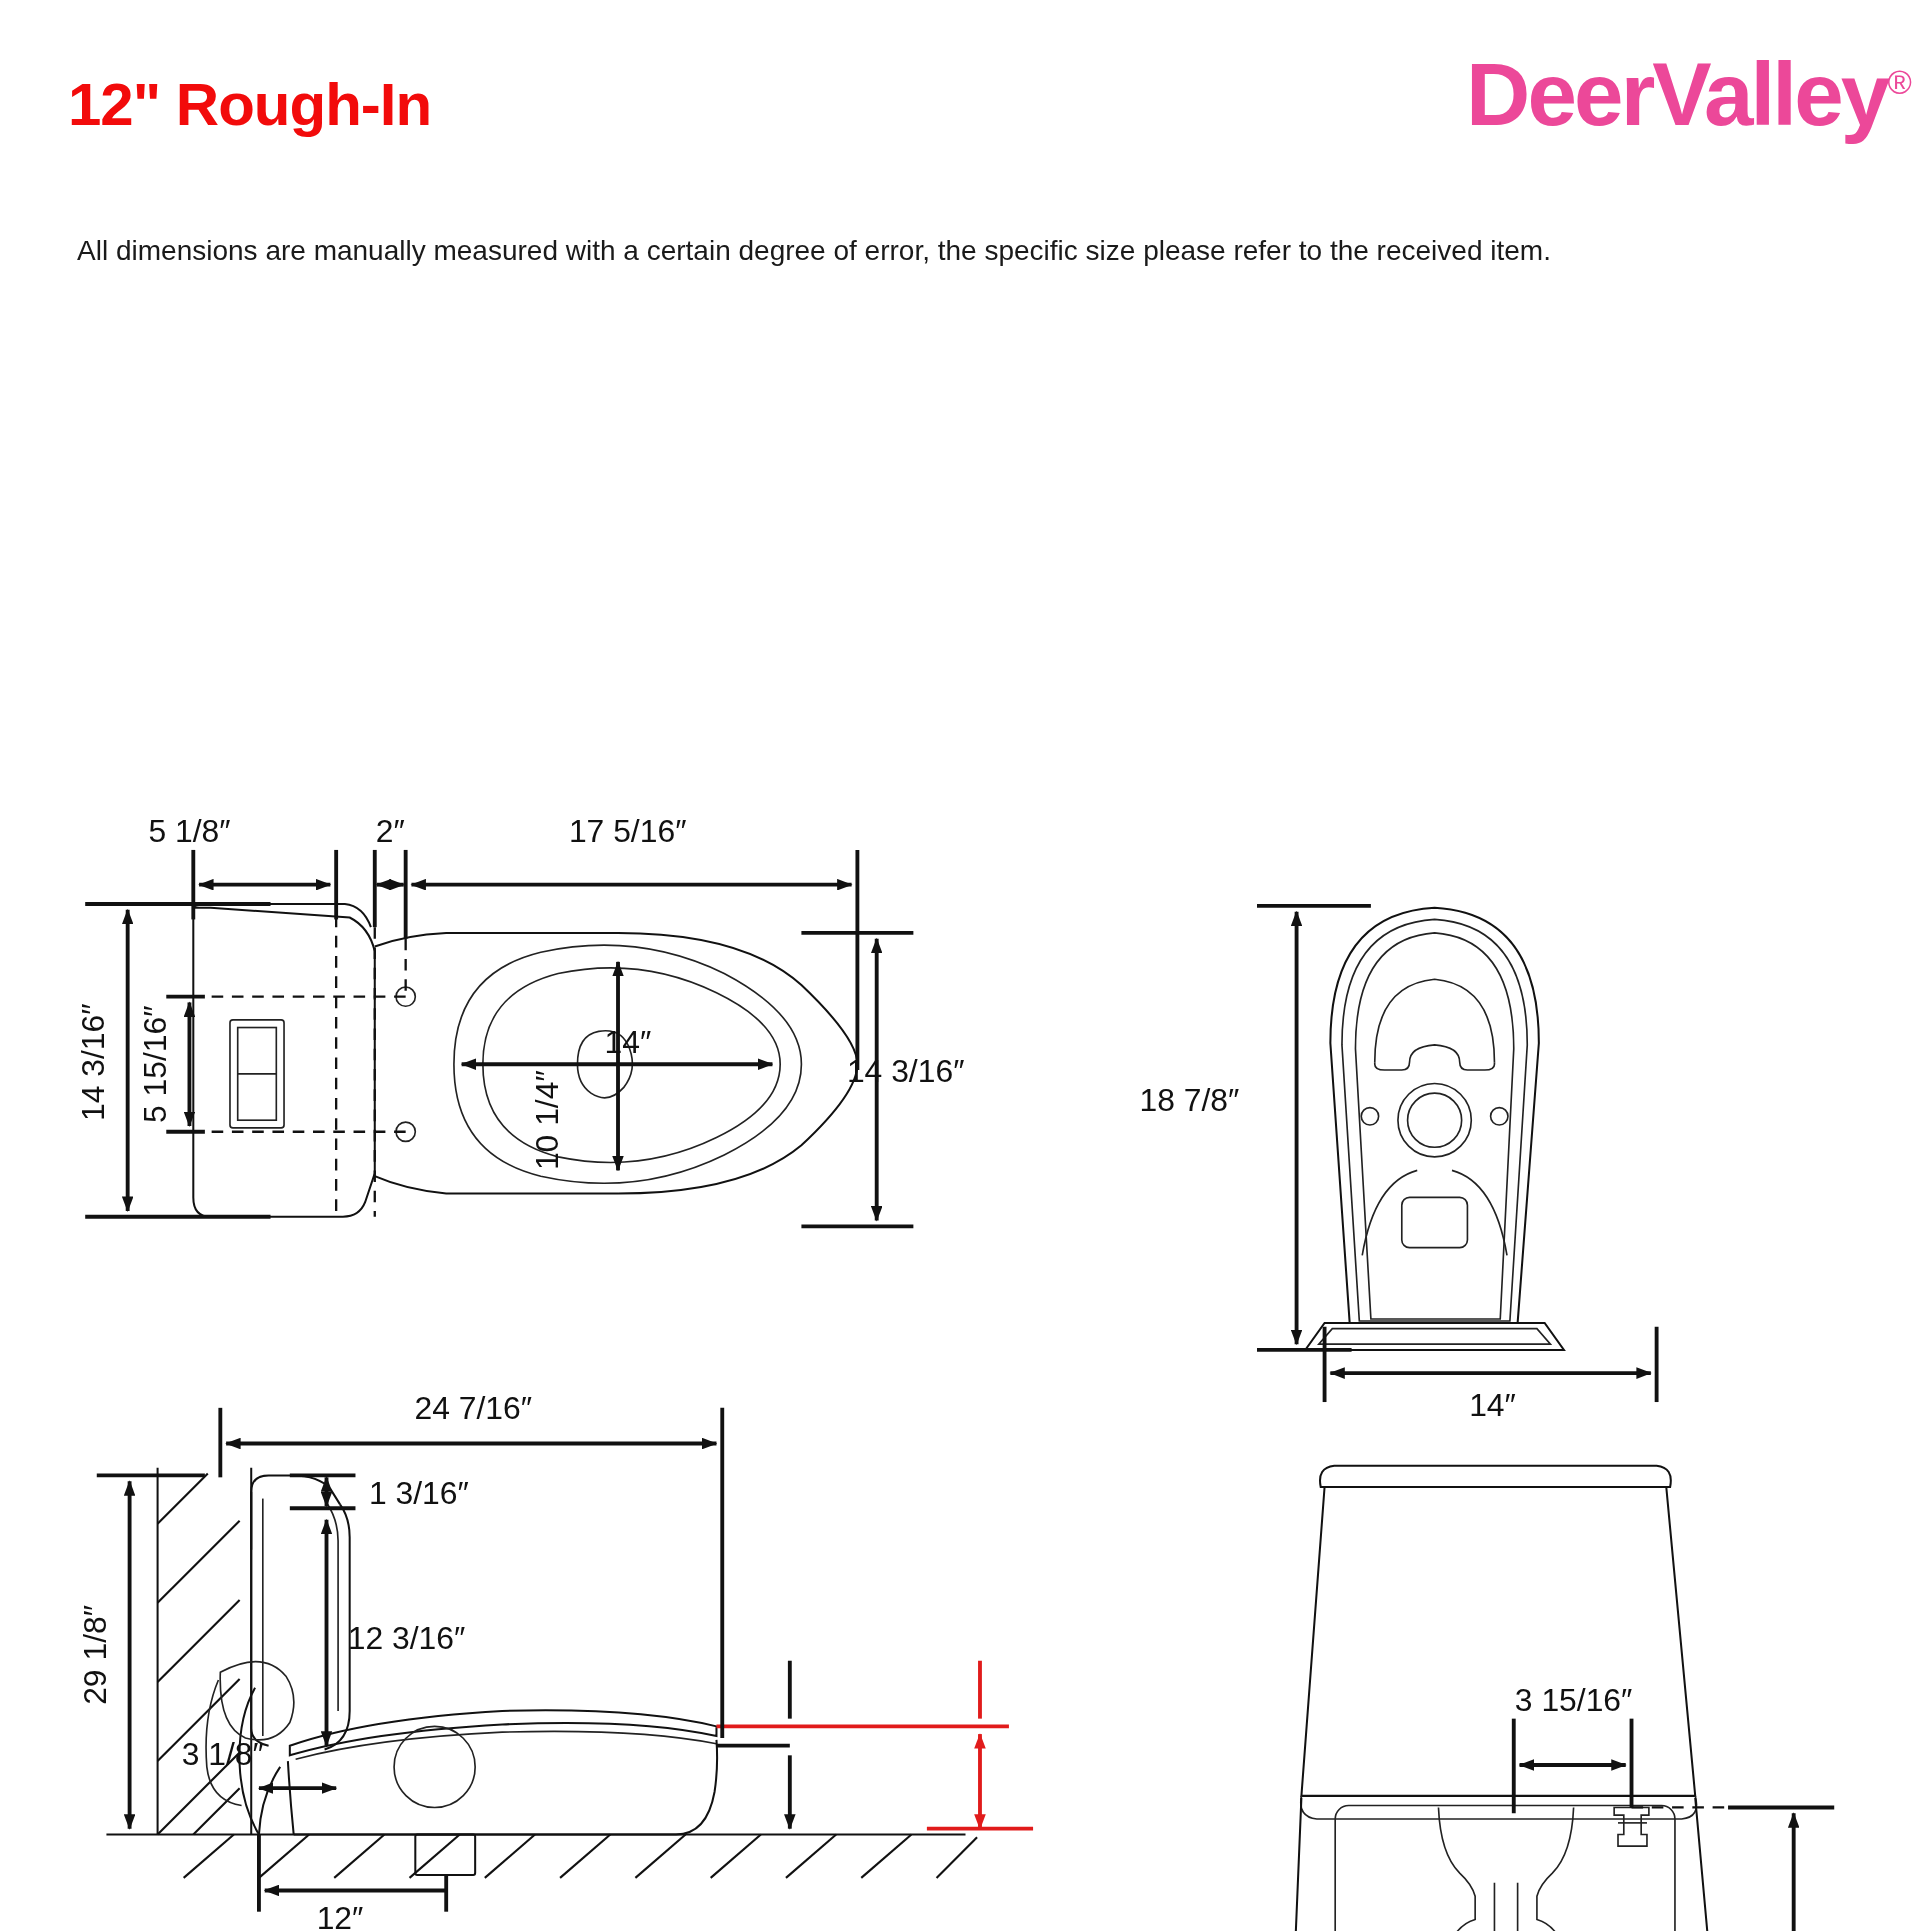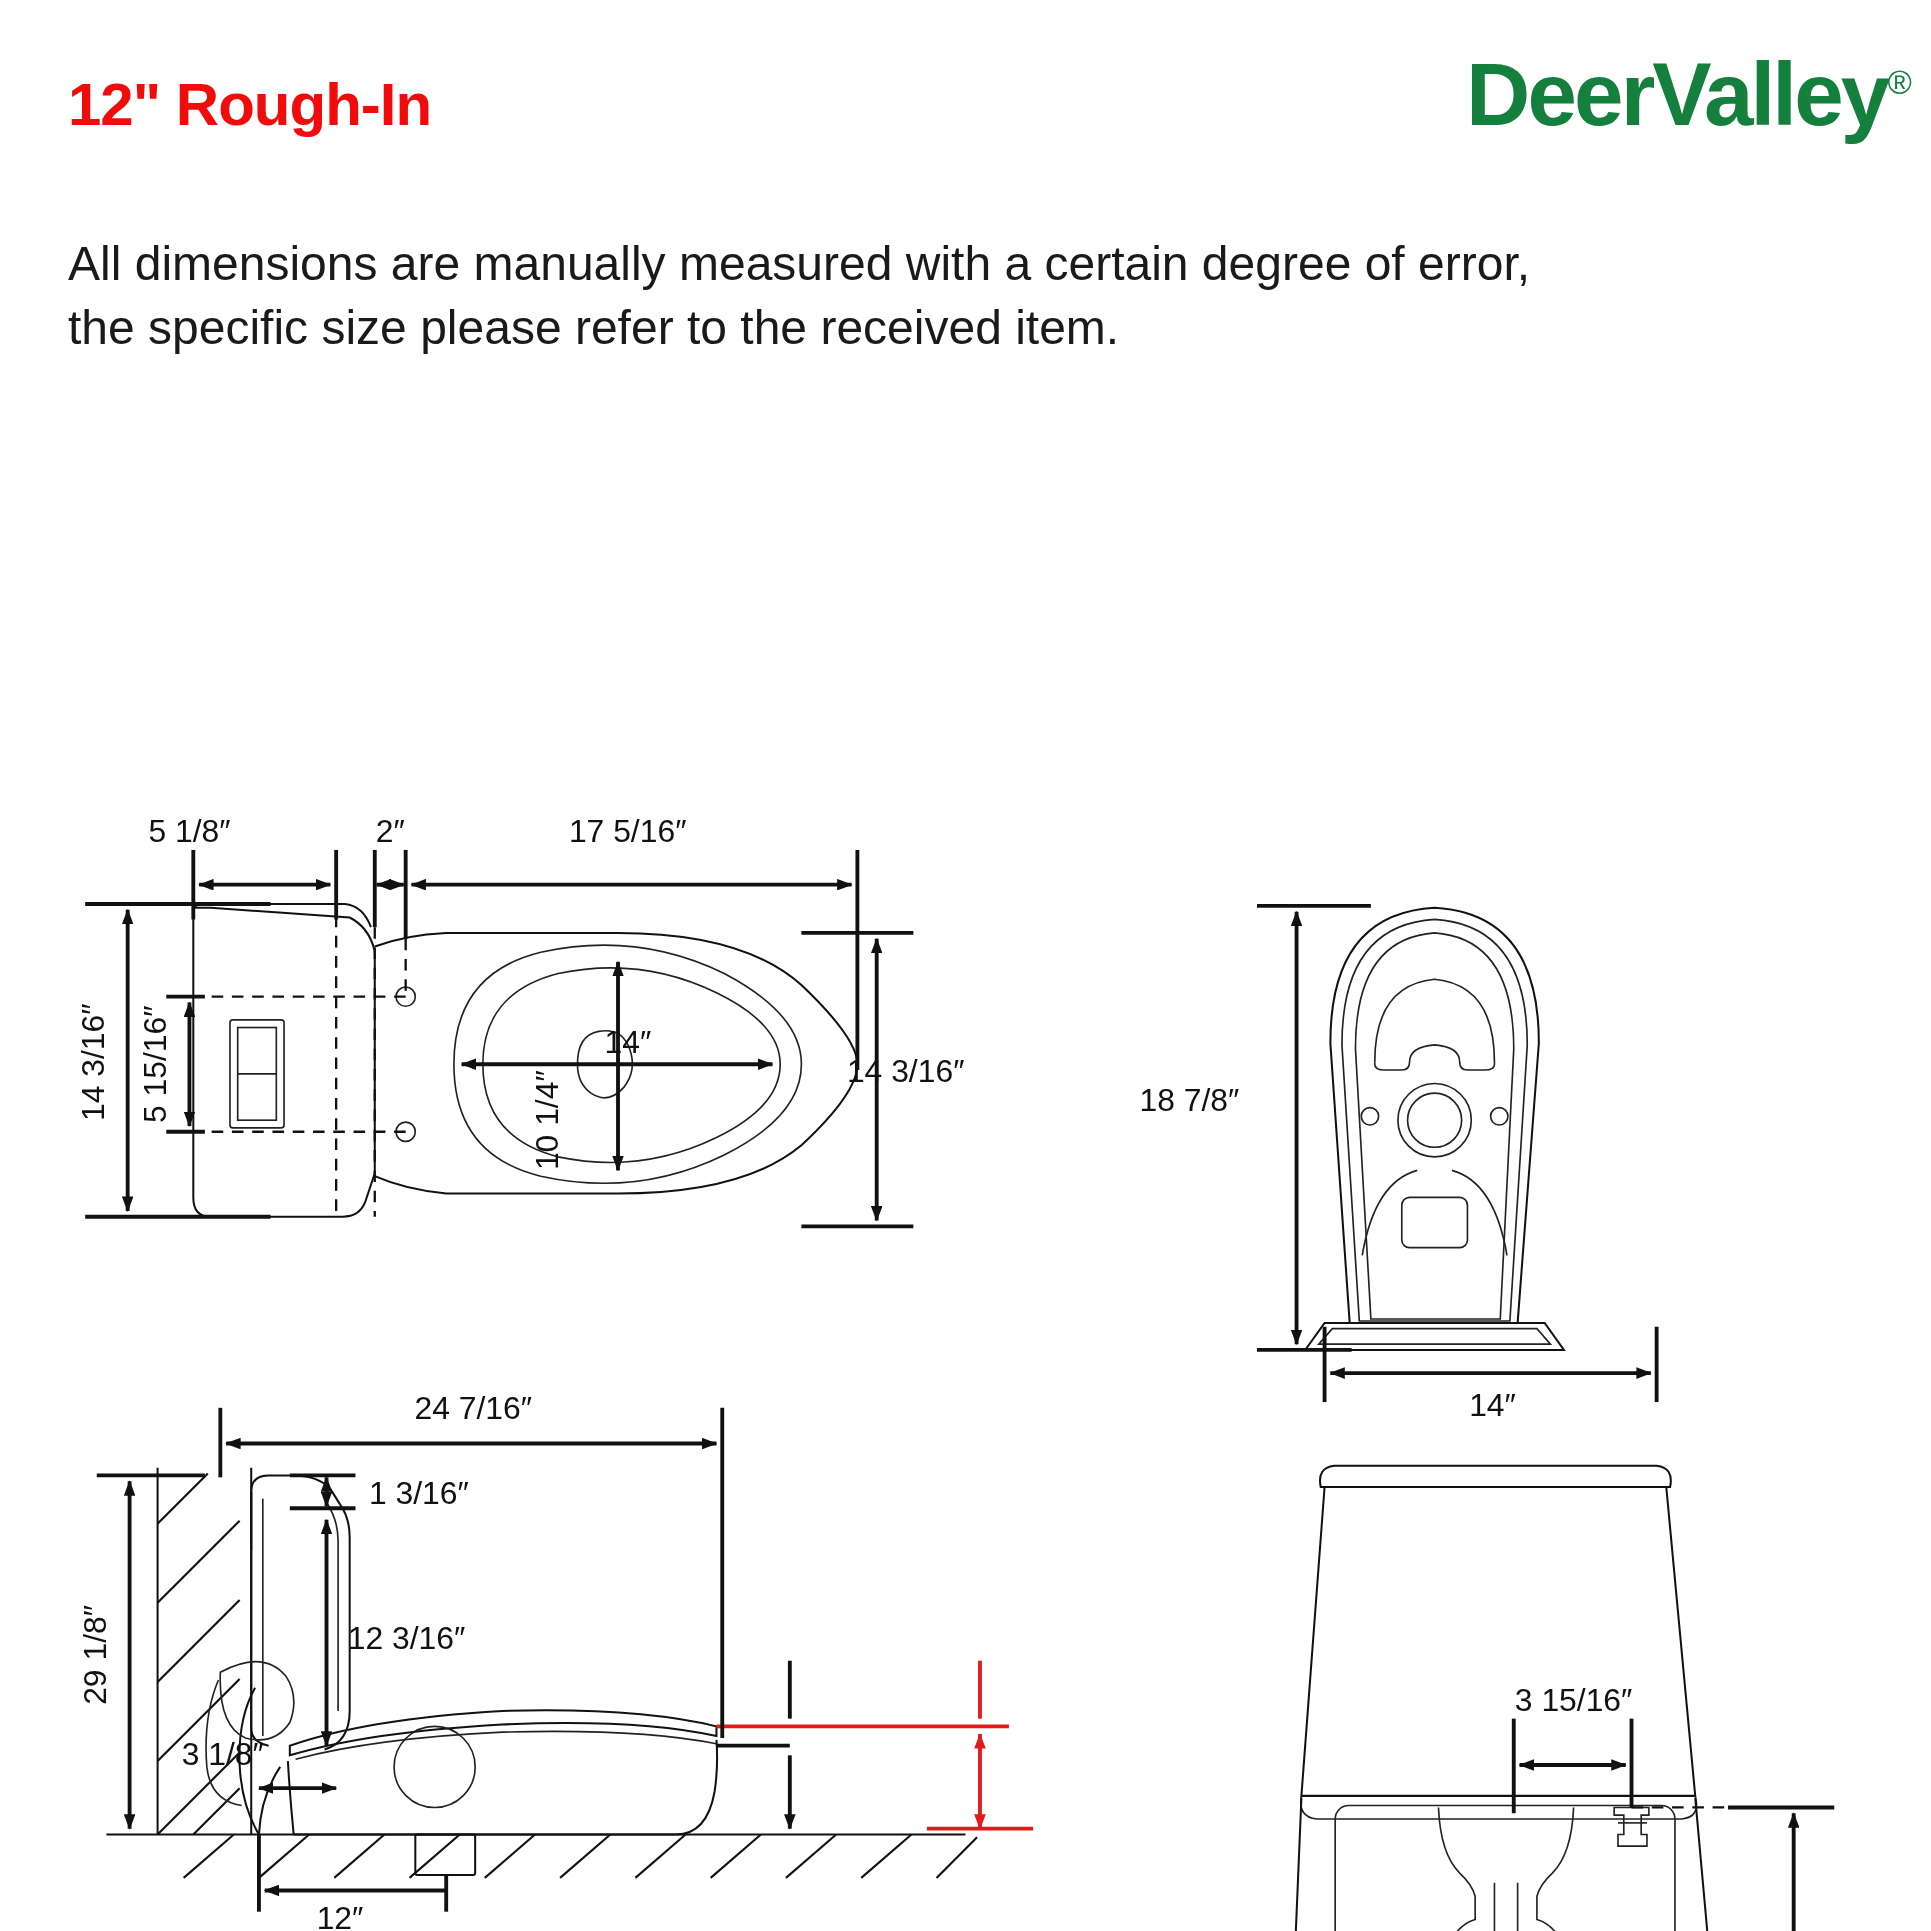--- a/index.html
+++ b/index.html
@@ -2,22 +2,22 @@
 <html><head>
 <meta charset="utf-8">
 <style>
   html,body{margin:0;padding:0;background:#fff;}
   body{width:1931px;height:1931px;position:relative;font-family:"Liberation Sans",sans-serif;color:#000;overflow:hidden;}
   #root{position:absolute;inset:0;}
   .abs{position:absolute;}
 
   
   #title{left:68px;top:75px;font-size:60px;font-weight:bold;color:#f20b0b;letter-spacing:-1px;line-height:1;}
-  #disclaimer{left:68px;top:232px;width:1492px;font-size:48px;line-height:1.33;color:#1a1a1a;}
-  #logo{right:19.3px;top:50px;font-size:89px;font-weight:bold;letter-spacing:-2.9px;line-height:1;color:#15803d;}
+  #disclaimer{left:68px;top:232px;width:1492px;font-size:28px;line-height:1.33;color:#1a1a1a;text-align:center;}
+  #logo{right:19.3px;top:50px;font-size:89px;font-weight:bold;letter-spacing:-2.9px;line-height:1;color:#ec4899;}
   #logo .reg{font-size:33px;vertical-align:super;letter-spacing:0;font-weight:normal;}
 
   
   #draw{position:absolute;left:0;top:348px;width:1931px;height:1583px;}
 
   .dimtext{font-family:"Liberation Sans",sans-serif;font-size:33px;fill:#111;}
   .dimred{fill:#e11b1b;}
 </style>
 </head>
 <body>

